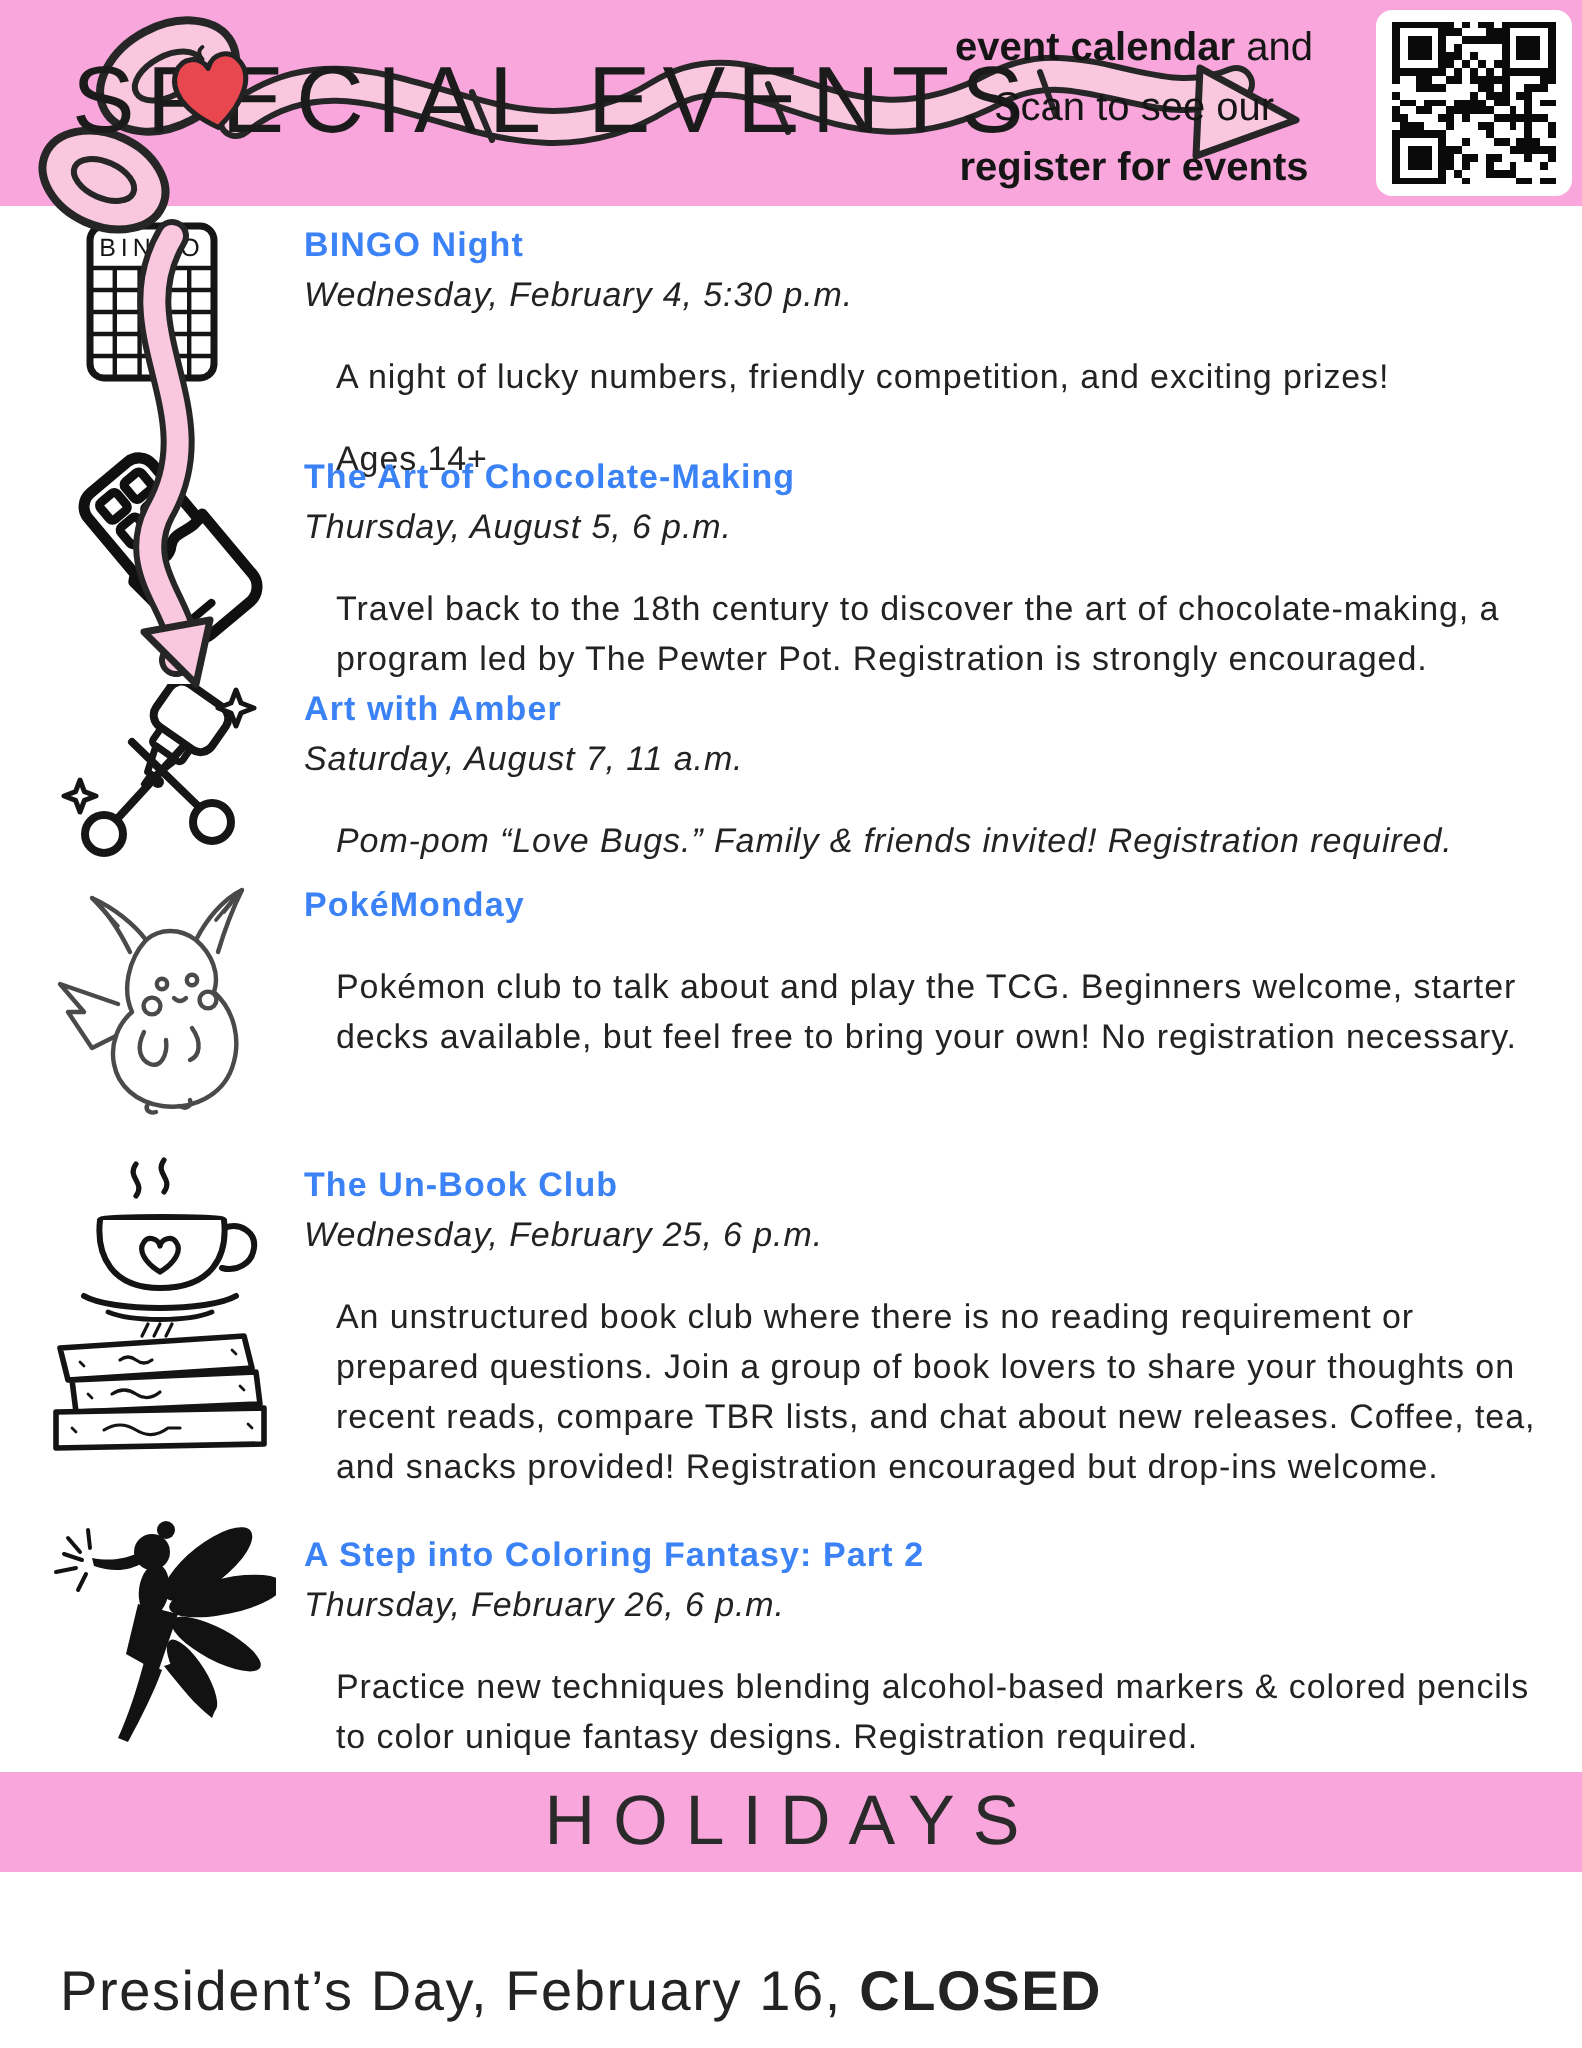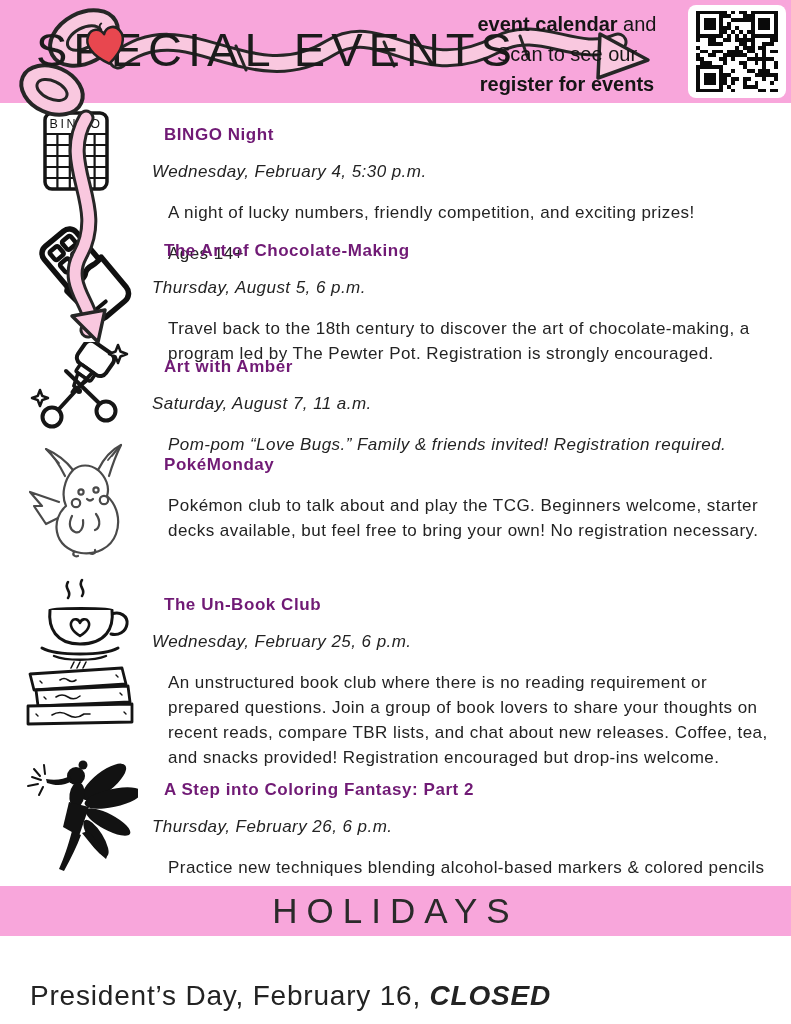--- a/index.html
+++ b/index.html
@@ -16,33 +16,33 @@
               font-size:20px;line-height:30px;color:#151515;}
   .scan-block b{font-weight:700;}
   .qr-box{position:absolute;top:5px;right:5px;width:98px;height:93px;background:#ffffff;
           border-radius:8px;z-index:3;display:flex;align-items:center;justify-content:center;}
   .qr-grid{width:82px;height:82px;display:grid;
            grid-template-columns:repeat(21,1fr);grid-template-rows:repeat(21,1fr);}
   .qr-grid i{background:#0a0a0a;display:block;}
 
   
   .event{position:absolute;left:152px;width:640px;font-size:17px;line-height:25px;letter-spacing:0.45px;}
-  .event h2{margin:12px;font-size:17px;line-height:25px;font-weight:700;letter-spacing:0.55px;color:#701a75;}
+  .event h2{margin:0;font-size:17px;line-height:25px;font-weight:700;letter-spacing:0.55px;color:#3b82f6;}
   .event .date{margin:0;font-style:italic;}
   .event .desc{margin:16px;}
   .event .italic{font-style:italic;}
   .event-icon{position:absolute;z-index:1;}
 
   
   .holidays-band{position:absolute;top:886px;left:0;width:791px;height:50px;background:#F8A6DB;z-index:1;}
   .holidays-heading{margin:0;text-align:center;font-size:35px;line-height:50px;font-weight:400;
                     letter-spacing:9px;color:#2a2a2a;}
   .holiday-entry{position:absolute;top:948px;left:30px;font-size:28px;line-height:40px;
                  letter-spacing:0.8px;color:#232323;}
-  .holiday-entry b{font-weight:700;font-style:italic;}
+  .holiday-entry b{font-weight:700;}
 </style>
 </head>
 <body>
 
 <div class="page">
 
   <div class="header-band"></div>
 
   <svg class="ribbon-svg" width="660" height="345" viewBox="0 0 660 345">
     <g fill="none" stroke-linecap="round" stroke-linejoin="round">

